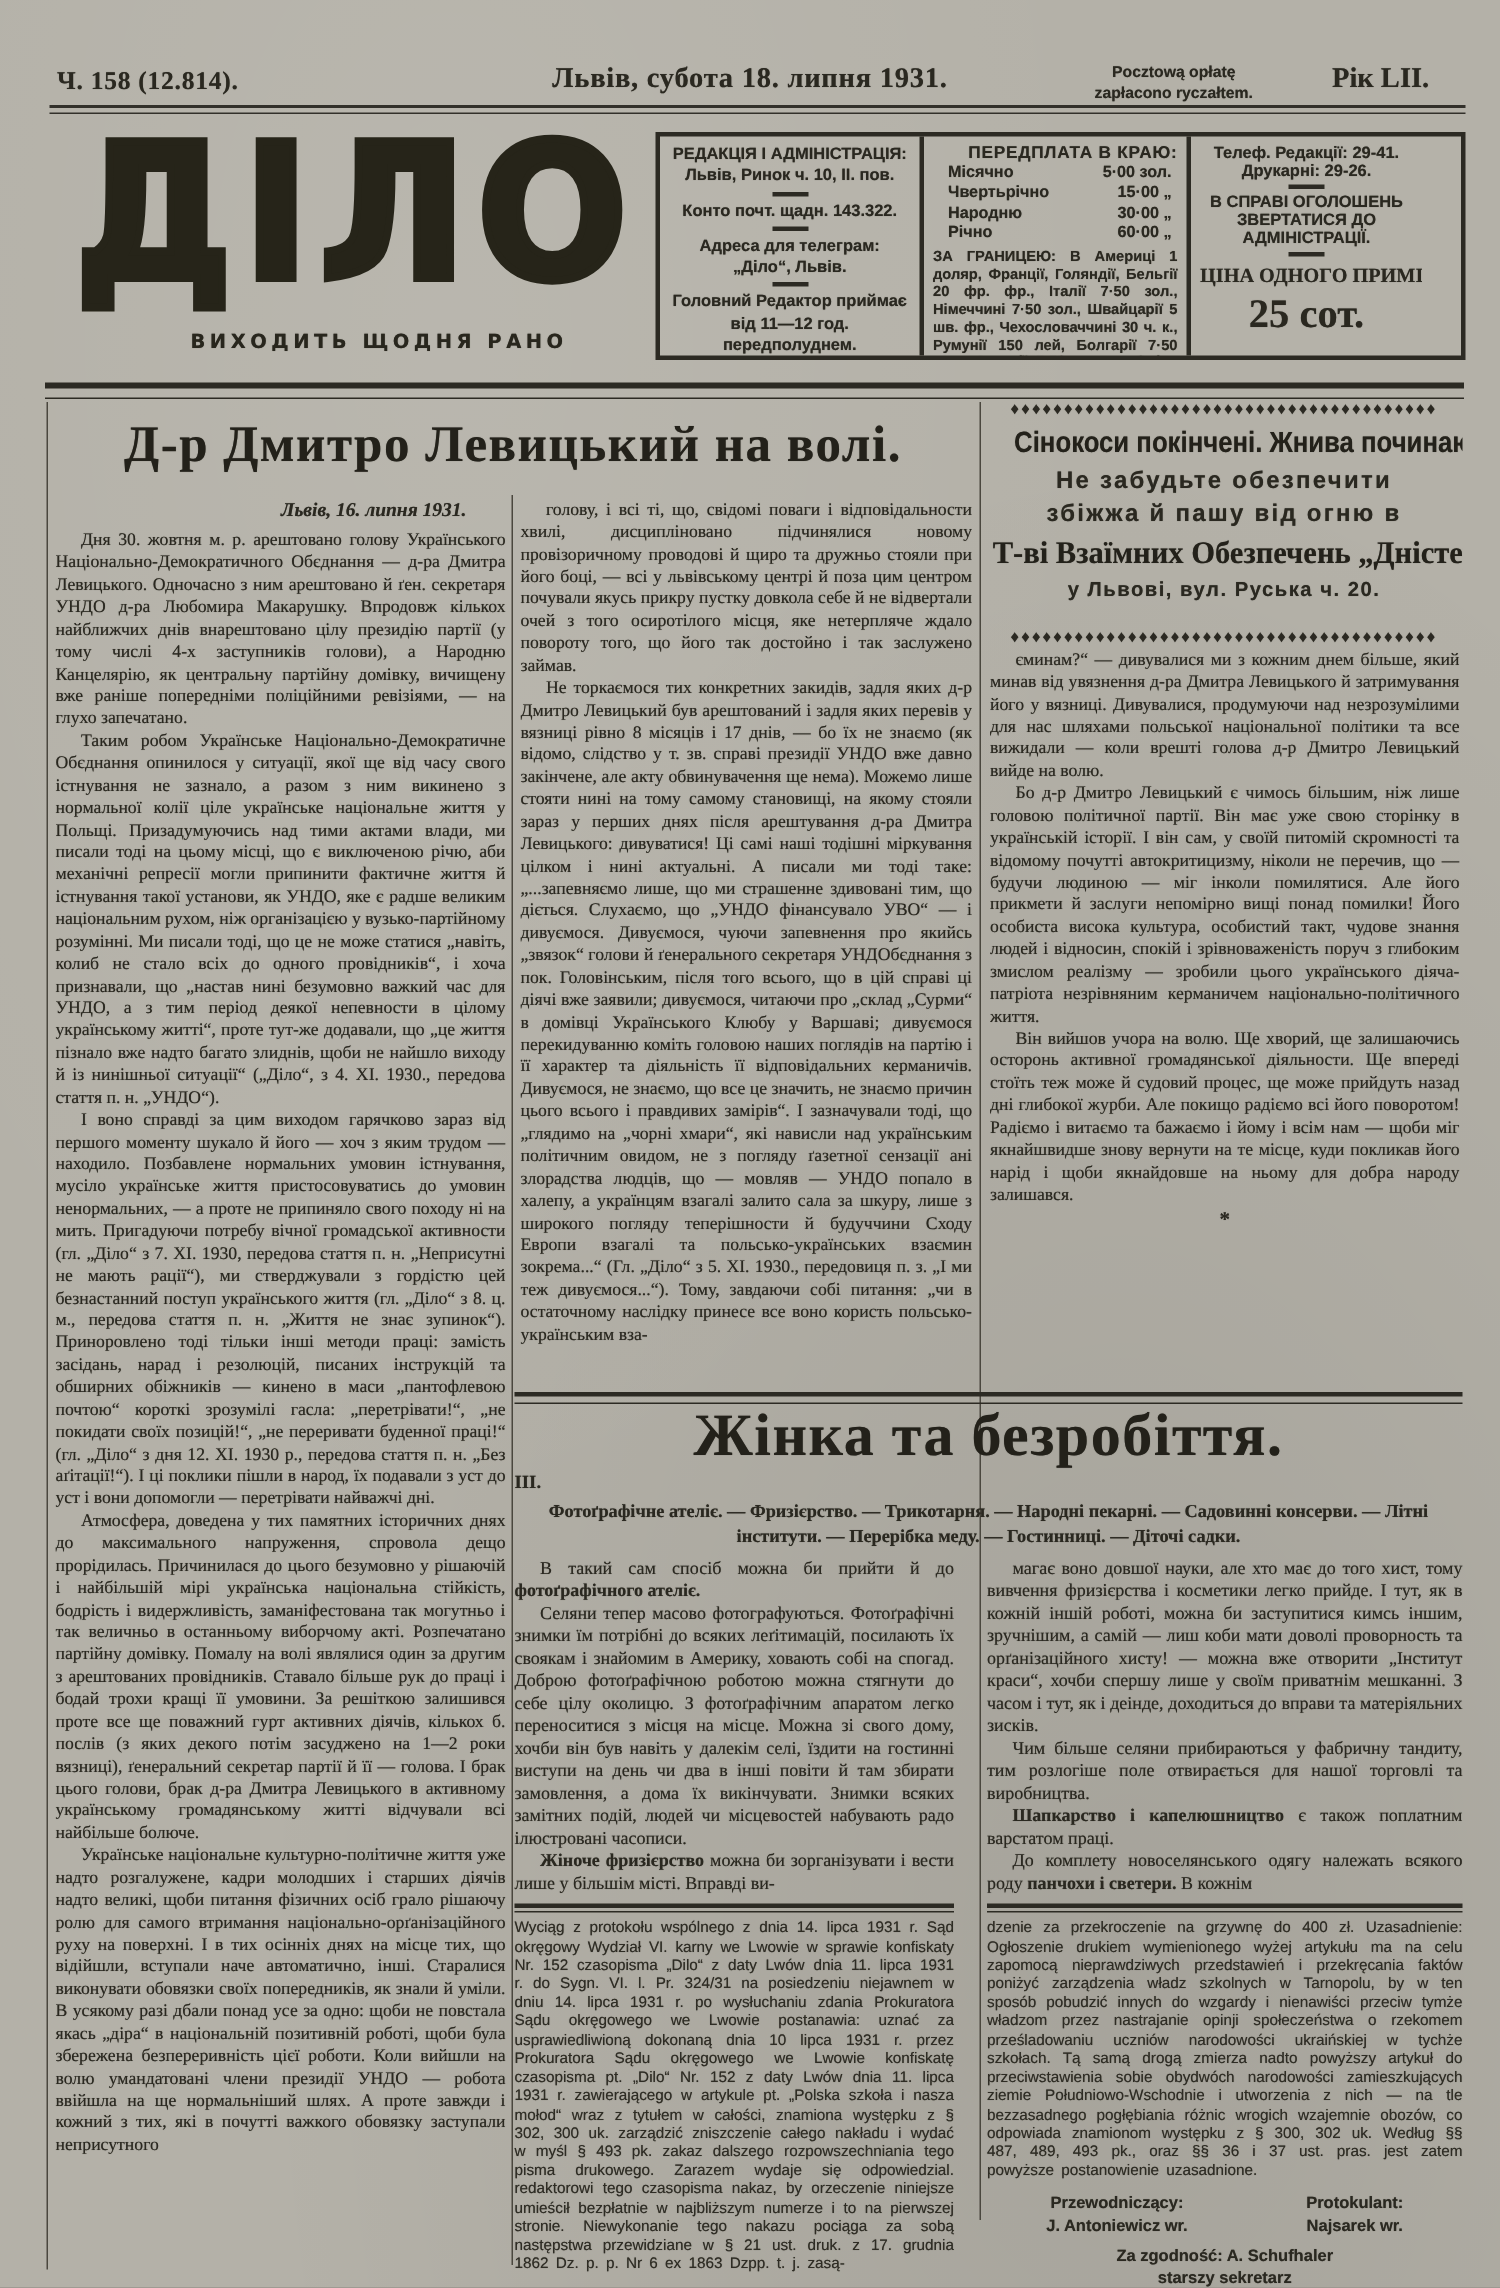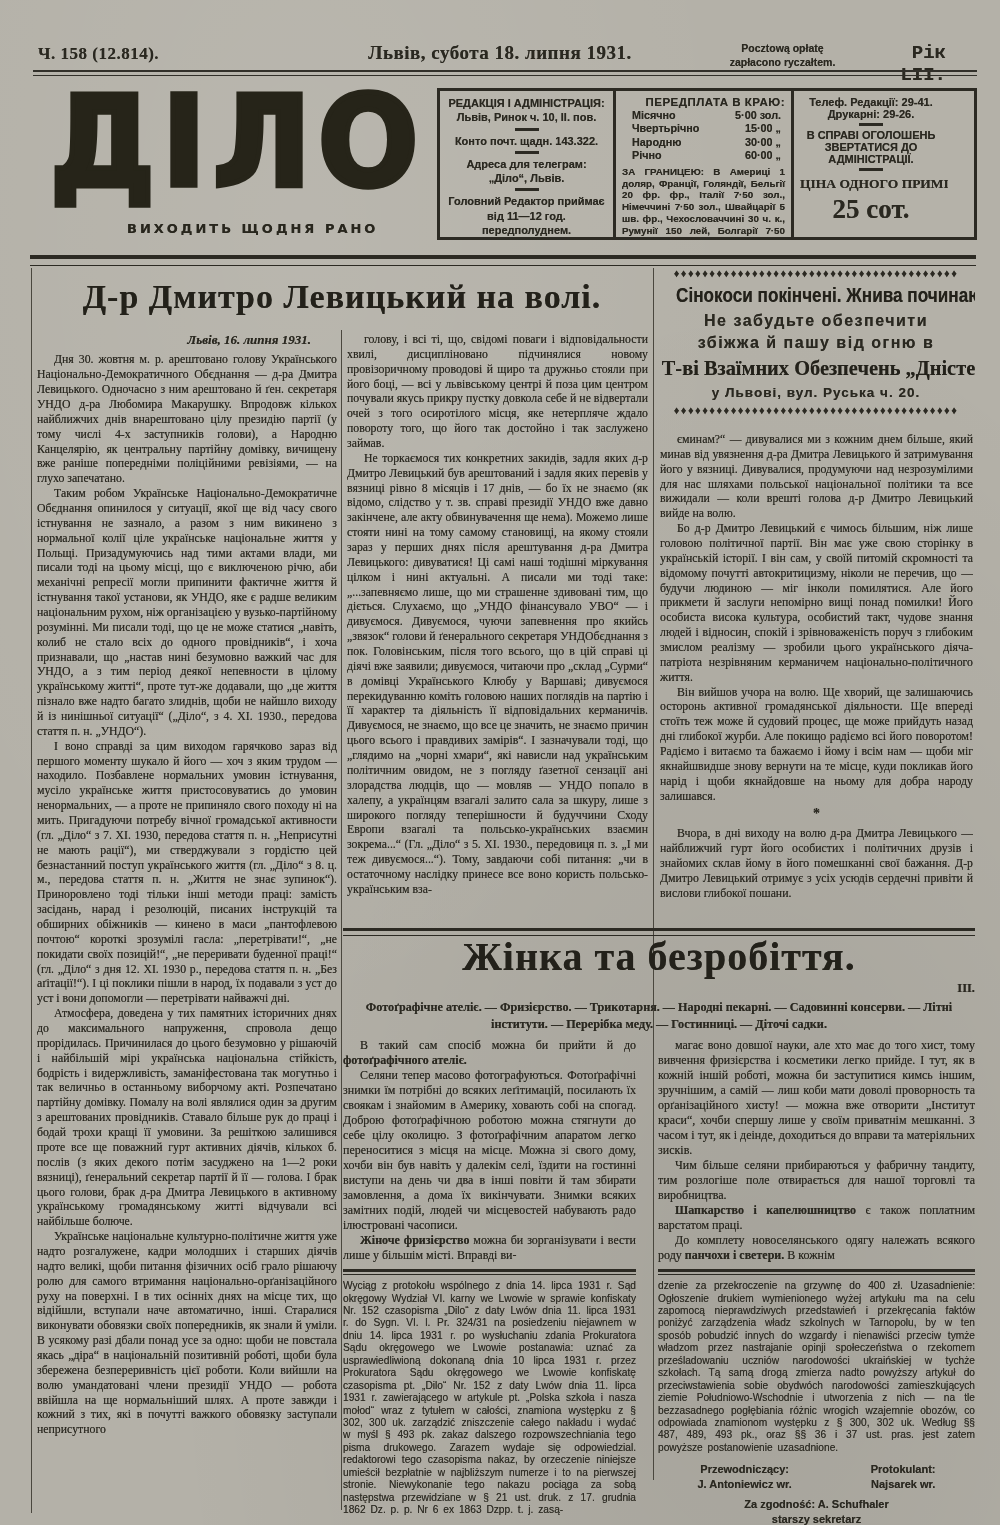--- a/index.html
+++ b/index.html
@@ -11,21 +11,21 @@
       #b4b1a8;
     color:#2a2820;
     font-family:"Liberation Serif",serif;
     text-shadow:0 0 .5px rgba(42,40,32,.65);
   }
   .abs{position:absolute;}
   
   .tb-issue{left:38px;top:44px;font-weight:bold;font-size:17px;letter-spacing:.5px;}
   .tb-date{left:250px;top:42px;width:500px;text-align:center;font-weight:bold;font-size:19px;letter-spacing:.5px;}
   .tb-postal{left:695px;top:42px;width:175px;text-align:center;font-family:"Liberation Sans",sans-serif;font-weight:bold;font-size:10.5px;line-height:1.3;}
-  .tb-year{left:856px;top:42px;width:90px;text-align:right;font-weight:bold;font-size:19px;font-family:Liberation Mono, monospace;}
+  .tb-year{left:888px;top:42px;width:90px;text-align:left;font-weight:bold;font-size:19px;}
   .rule-top{left:33px;top:70px;width:944px;height:3px;border-top:2px solid #32302a;border-bottom:1px solid #32302a;}
   
   .logo{left:50px;top:74px;font-family:"DejaVu Sans",sans-serif;font-weight:bold;font-size:118px;line-height:1.1;letter-spacing:7px;color:#262419;-webkit-text-stroke:5px #262419;transform:scaleY(1.06);transform-origin:top left;}
   .tagline{left:127px;top:221px;font-family:"DejaVu Sans",sans-serif;font-weight:bold;font-size:13px;letter-spacing:3px;color:#28261d;}
   .infoboxes{left:437px;top:88px;width:540px;height:152px;display:flex;border:3px solid #2c2a23;box-sizing:border-box;background:rgba(255,255,255,.02);}
   .ibox{box-sizing:border-box;padding:5px 6px;border-right:3px solid #2c2a23;overflow:hidden;font-family:"Liberation Sans",sans-serif;}
   .ibox:last-child{border-right:none;}
   .ibox1{width:176px;text-align:center;font-weight:bold;font-size:11px;line-height:1.3;}
   .ibox2{width:178px;font-weight:bold;font-size:10.8px;}
   .ibox3{width:154px;text-align:center;font-weight:bold;font-size:11px;}
@@ -43,26 +43,26 @@
   .col{position:absolute;text-align:justify;font-size:11.8px;line-height:1.26;overflow:hidden;}
   .col p{margin:0;text-indent:17px;}
   .dateline{text-align:right;font-style:italic;font-weight:bold;font-size:13px;padding-right:26px;text-indent:0 !important;margin-bottom:4px !important;}
   .star-sep{text-align:center;text-indent:0 !important;font-size:14px;font-weight:bold;line-height:1.2;margin:3px 0 !important;}
   
   .ad{left:657px;top:268px;width:318px;text-align:center;overflow:hidden;}
   .orn{font-size:11px;line-height:1;letter-spacing:1.5px;white-space:nowrap;overflow:hidden;color:#2b2922;}
   .ad-head{font-family:"Liberation Sans",sans-serif;font-weight:bold;font-size:19.5px;white-space:nowrap;transform:scaleX(.88);transform-origin:center;margin:5px 0 3px;color:#23211a;}
   .ad-sub{font-family:"Liberation Sans",sans-serif;font-weight:bold;font-size:16px;line-height:1.35;letter-spacing:1.5px;}
   .ad-company{font-weight:bold;font-size:21px;white-space:nowrap;transform:scaleX(.97);transform-origin:center;margin-top:3px;color:#23211a;}
-  .ad-addr{font-family:"Liberation Sans",sans-serif;font-weight:bold;font-size:13.5px;letter-spacing:1px;margin:4px 0 5px;}
+  .ad-addr{font-family:"Liberation Sans",sans-serif;font-weight:bold;font-size:13.5px;letter-spacing:1px;margin:4px 0 20px;}
   
   .rule-a2{left:343px;top:928px;width:632px;height:4px;border-top:3px solid #2c2a23;border-bottom:1px solid #2c2a23;}
   .a2{left:343px;top:936px;width:632px;}
   .a2-head{text-align:center;font-weight:bold;font-size:40px;letter-spacing:1px;color:#23211a;line-height:1.05;}
-  .a2-part{text-align:right;font-size:12.5px;font-weight:bold;margin-top:3px;}
+  .a2-part{text-align:left;font-size:12.5px;font-weight:bold;margin-top:3px;}
   .a2-deck{text-align:center;font-weight:bold;font-size:12.2px;line-height:1.4;margin:3px 6px 5px;}
   .a2-cols{display:flex;}
   .a2-colA{width:303px;padding-right:10px;box-sizing:border-box;}
   .a2-colB{width:329px;padding-left:12px;box-sizing:border-box;}
   .a2-cols p{font-size:12px;line-height:1.25;text-indent:17px;margin:0;text-align:justify;}
   .lead{font-weight:bold;}
   .legal-rule{height:2px;border-top:3px solid #2c2a23;border-bottom:1px solid #2c2a23;margin:6px 0 5px;}
   .legal{font-family:"Liberation Sans",sans-serif;font-size:10.2px;line-height:1.22;text-align:justify;word-spacing:2px;color:#2e2c24;}
   .sigs{display:flex;justify-content:space-around;font-family:"Liberation Sans",sans-serif;font-weight:bold;font-size:11px;margin-top:8px;text-align:center;line-height:1.35;}
   .certified{text-align:center;font-family:"Liberation Sans",sans-serif;font-weight:bold;font-size:11px;margin-top:5px;line-height:1.35;}
@@ -158,21 +158,20 @@
     <div class="ad-company">Т-ві Взаїмних Обезпечень „Дністер“</div>
     <div class="ad-addr">у Львові, вул. Руська ч. 20.</div>
     <div class="orn">♦♦♦♦♦♦♦♦♦♦♦♦♦♦♦♦♦♦♦♦♦♦♦♦♦♦♦♦♦♦♦♦♦♦♦♦♦♦♦♦</div>
   </div>
 
   <div class="col" id="col3" style="left:660px;top:432px;width:313px;height:494px;">
     <p>єминам?“ — дивувалися ми з кожним днем більше, який минав від увязнення д-ра Дмитра Левицького й затримування його у вязниці. Дивувалися, продумуючи над незрозумілими для нас шляхами польської національної політики та все вижидали — коли врешті голова д-р Дмитро Левицький вийде на волю.</p>
     <p>Бо д-р Дмитро Левицький є чимось більшим, ніж лише головою політичної партії. Він має уже свою сторінку в українській історії. І він сам, у своїй питомій скромності та відомому почутті автокритицизму, ніколи не перечив, що — будучи людиною — міг інколи помилятися. Але його прикмети й заслуги непомірно вищі понад помилки! Його особиста висока культура, особистий такт, чудове знання людей і відносин, спокій і зрівноваженість поруч з глибоким змислом реалізму — зробили цього українського діяча-патріота незрівняним керманичем національно-політичного життя.</p>
     <p>Він вийшов учора на волю. Ще хворий, ще залишаючись осторонь активної громадянської діяльности. Ще впереді стоїть теж може й судовий процес, ще може прийдуть назад дні глибокої журби. Але покищо радіємо всі його поворотом! Радіємо і витаємо та бажаємо і йому і всім нам — щоби міг якнайшвидше знову вернути на те місце, куди покликав його нарід і щоби якнайдовше на ньому для добра народу залишався.</p>
     <p class="star-sep">*</p>
-    <p>Вчора, в дні виходу на волю д-ра Дмитра Левицького — найближчий гурт його особистих і політичних друзів і знайомих склав йому в його помешканні свої бажання. Д-р Дмитро Левицький отримує з усіх усюдів сердечні привіти й вислови глибокої пошани.</p>
   </div>
 
   <div class="abs rule-a2"></div>
   <div class="abs a2">
     <div class="a2-head">Жінка та безробіття.</div>
     <div class="a2-part">III.</div>
     <div class="a2-deck">Фотоґрафічне ателіє. — Фризієрство. — Трикотарня. — Народні пекарні. — Садовинні консерви. — Літні інститути. — Перерібка меду. — Гостинниці. — Діточі садки.</div>
     <div class="a2-cols">
       <div class="a2-colA">
         <p><span>В такий сам спосіб можна би прийти й до </span><span class="lead">фотоґрафічного ателіє.</span></p>

